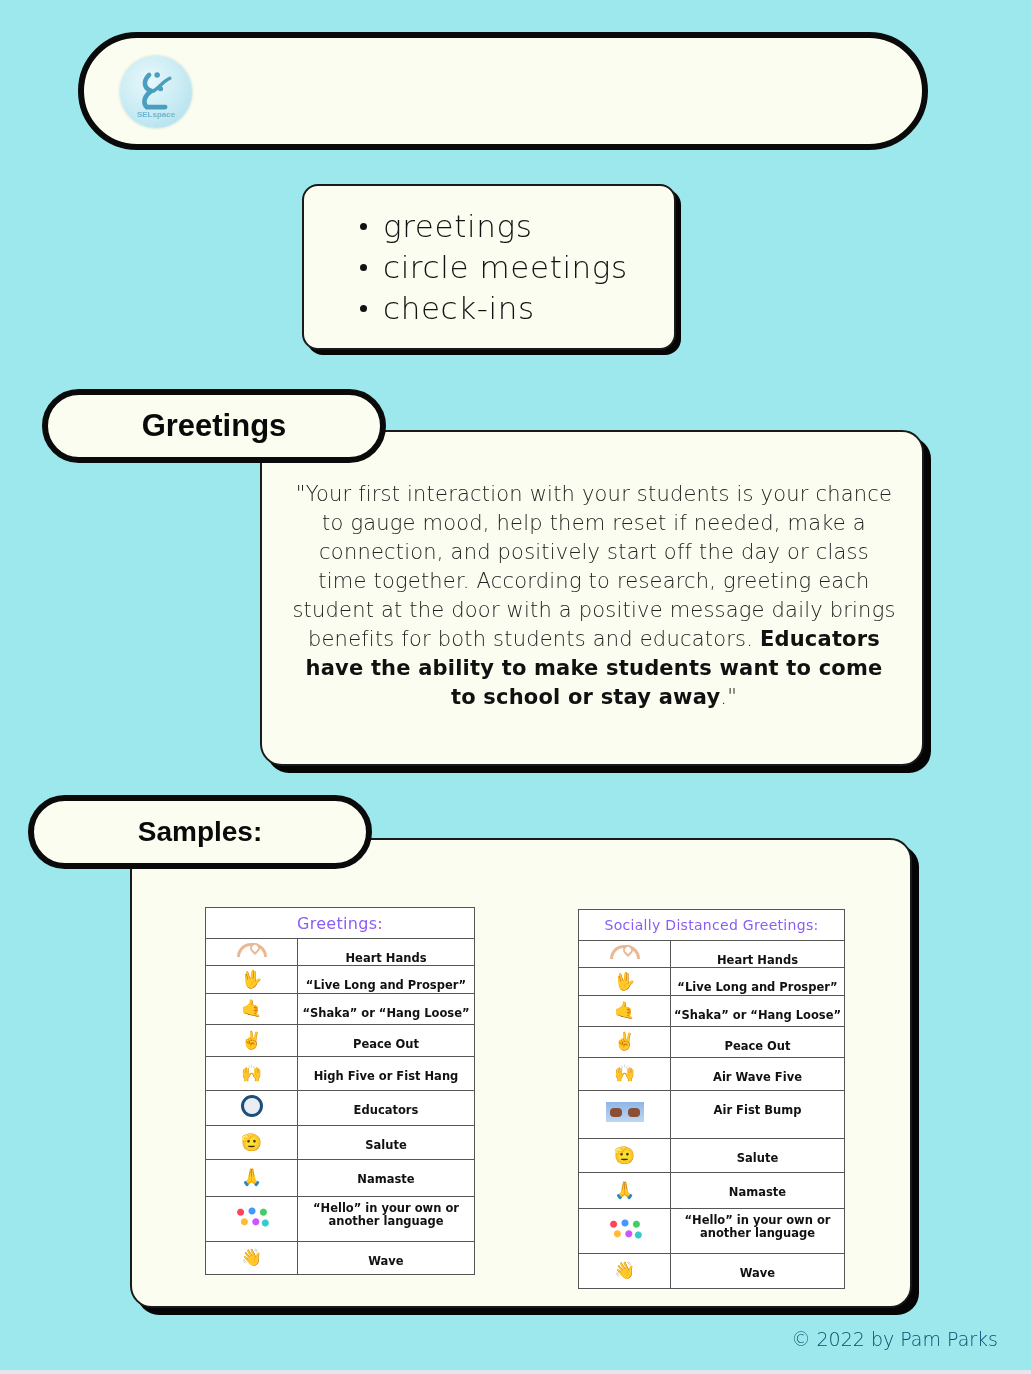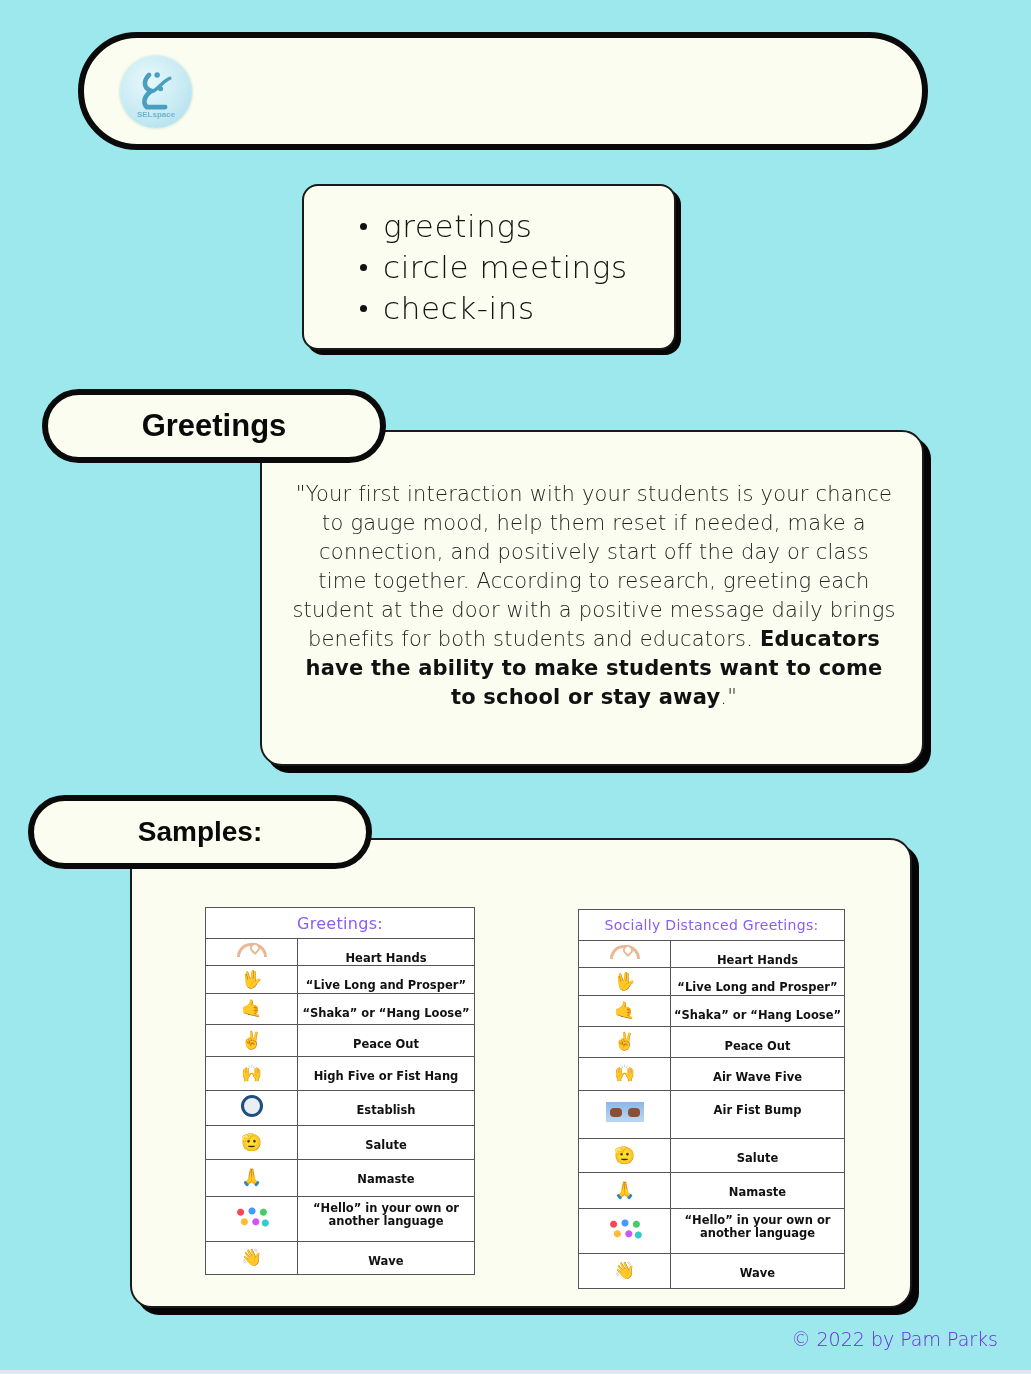--- a/index.html
+++ b/index.html
@@ -120,21 +120,21 @@
       radial-gradient(circle at 85% 75%, #3cc 3px, transparent 4px), #fff; }
   .fistbump { width: 38px; height: 20px; background: linear-gradient(#8fb6e8, #bcd7f3); position: relative; }
   .fistbump::before, .fistbump::after { content: ""; position: absolute; top: 6px; width: 12px; height: 9px; background: #8a4f35; border-radius: 4px; }
   .fistbump::before { left: 4px; } .fistbump::after { right: 4px; }
   .handshake { width: 22px; height: 22px; border-radius: 50%; border: 3px solid #1c4f7d; background: #e8eef3; }
   .muted { color: #ccc; }
 
   .copyright {
     position: absolute; right: 33px; top: 1328px;
     font-family: "DejaVu Sans", sans-serif; font-weight: 300;
-    font-size: 19px; color: #6d28d9;
+    font-size: 19px; color: #0c4a6e;
   }
 </style>
 </head>
 <body>
 
 <div class="title-pill">
   <div class="logo">
     <svg viewBox="0 0 40 40">
       <path d="M14 6 C8 12, 10 18, 16 20 C10 24, 8 30, 12 34 L28 34" fill="none" stroke="#4a9fc0" stroke-width="4" stroke-linecap="round"></path>
       <path d="M18 20 C24 16, 28 10, 32 9" fill="none" stroke="#4a9fc0" stroke-width="3" stroke-linecap="round"></path>
@@ -190,21 +190,21 @@
   <tr style="height:32px">
         <td class="icon-cell"><span class="icon">✌</span></td>
         <td class="label-cell">Peace Out</td>
       </tr>
   <tr style="height:34px">
         <td class="icon-cell"><span class="icon">🙌</span></td>
         <td class="label-cell">High Five or Fist Hang</td>
       </tr>
   <tr style="height:35px">
         <td class="icon-cell"><span class="icon handshake"></span></td>
-        <td class="label-cell">Establish</td>
+        <td class="label-cell">Educators</td>
       </tr>
   <tr style="height:34px">
         <td class="icon-cell"><span class="icon">🫡</span></td>
         <td class="label-cell">Salute</td>
       </tr>
   <tr style="height:37px">
         <td class="icon-cell"><span class="icon muted">🙏</span></td>
         <td class="label-cell">Namaste</td>
       </tr>
   <tr style="height:45px">

